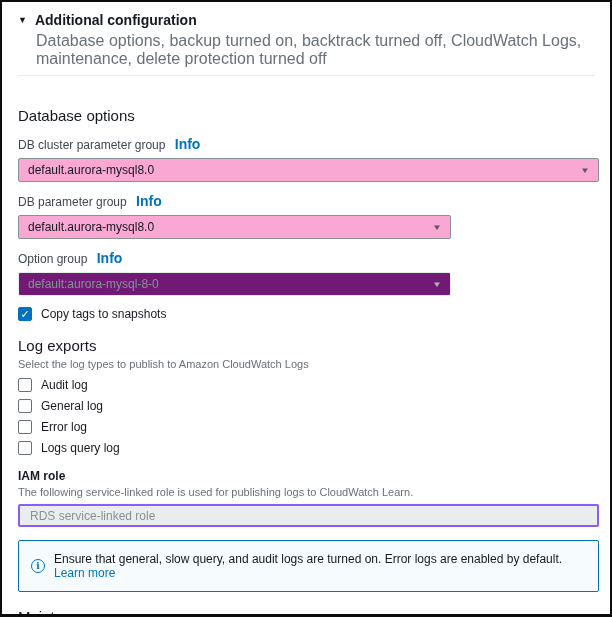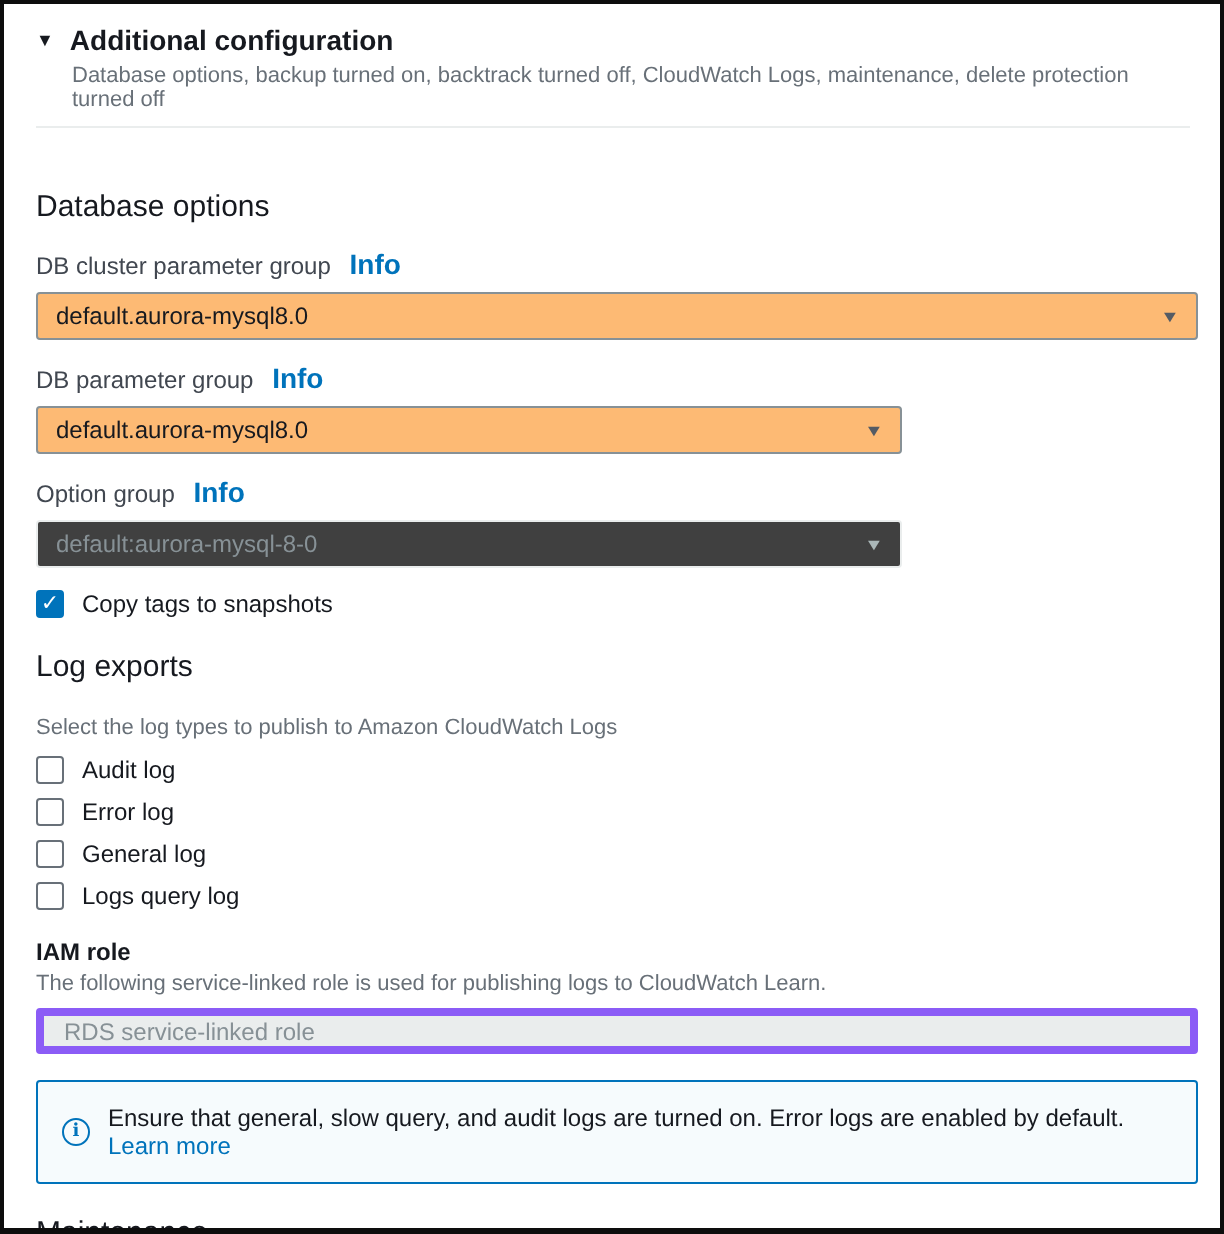--- a/index.html
+++ b/index.html
@@ -13,38 +13,38 @@
     display:flex; flex-direction:column;
     overflow:hidden;
   }
   .content { padding:8px 15px 0 16px; flex:0 0 auto; }
 
   
   .expander { padding:2px 0 7px 0; border-bottom:1px solid #eaeded; }
   .expander-title-row { display:flex; align-items:center; gap:8px; cursor:pointer; }
   .caret { font-size:9px; color:#16191f; line-height:12px; }
   .expander-title { font-size:14px; font-weight:bold; color:#16191f; }
-  .expander-sub { font-size:11px; color:#687078; margin:4px 0 0 18px; }
+  .expander-sub { font-size:16px; color:#687078; margin:4px 0 0 18px; }
 
   h2.section { font-size:15px; font-weight:400; color:#16191f; margin:16px 0 12px 0; }
   h2.first { margin-top:31px; }
 
   .field { margin-bottom:11px; }
   .field-label-row { font-size:12px; color:#414750; margin-bottom:6px; }
   .info-link { color:#0073bb; font-size:14px; font-weight:bold; margin-left:6px; cursor:pointer;margin-top:10px; }
 
   .select {
-    height:24px; border:1px solid #879196; border-radius:2px; background:#fdba74;
+    height:24px; border:1px solid #879196; border-radius:2px; background:#f9a8d4;
     display:flex; align-items:center; justify-content:space-between;
     padding:0 9px; font-size:12px; color:#16191f; cursor:pointer;
   }
   .select .chev { font-size:8px; color:#545b64; transform:scaleX(1.25); }
   .w-full { width:581px; }
   .w-mid  { width:433px; }
-  .select.disabled { background:#404040; border-color:#eaeded; color:#879196; cursor:default; }
+  .select.disabled { background:#701a75; border-color:#eaeded; color:#879196; cursor:default; }
   .select.disabled .chev { color:#aab7b8; }
 
   
   .cb-row { display:flex; align-items:flex-start; gap:9px; margin-bottom:9px; }
   .cb {
     width:14px; height:14px; border:1px solid #687078; border-radius:2px; background:#fff;
     flex:0 0 auto; margin-top:0px; cursor:pointer;
     display:flex; align-items:center; justify-content:center;
   }
   .cb.checked { background:#0073bb; border-color:#0073bb; }
@@ -52,21 +52,21 @@
   .cb.checked .tick { display:block; }
   .cb-label { font-size:12px; color:#16191f; line-height:14px; }
 
   .small-desc { font-size:11px; color:#687078; margin:-6px 0 8px 0; }
 
   .log-list .cb-row { margin-bottom:7px; }
 
   .iam-label { font-size:12px; font-weight:bold; color:#16191f; margin-top:14px; }
   .iam-desc { font-size:11px; color:#687078; margin:3px 0 6px 0; }
   .text-input-disabled {
-    width:581px; height:23px; background:#eaeded; border:4px solid #8b5cf6; border-radius:2px;
+    width:581px; height:23px; background:#eaeded; border:2px solid #8b5cf6; border-radius:2px;
     display:flex; align-items:center; padding:0 10px; font-size:12px; color:#879196;
   }
 
   
   .alert {
     width:581px; border:1px solid #0073bb; border-radius:2px; background:#f6fbfd;
     margin-top:13px; padding:11px 12px; display:flex; align-items:center; gap:9px;
   }
   .alert-icon {
     width:14px; height:14px; border:1.5px solid #0073bb; border-radius:50%;
@@ -130,33 +130,33 @@
     </div>
 
     <div class="cb-row">
       <span class="cb checked">
           <span class="tick">✓</span>
         </span>
       <span class="cb-label">Copy tags to snapshots</span>
     </div>
 
     <h2 class="section" style="margin-bottom:4px;">Log exports</h2>
-    <div class="small-desc" style="margin-top:16px;">Select the log types to publish to Amazon CloudWatch Logs</div>
+    <div class="small-desc" style="margin-top:4px;">Select the log types to publish to Amazon CloudWatch Logs</div>
     <div class="log-list">
       <div class="cb-row">
         <span class="cb"></span>
         <span class="cb-label">Audit log</span>
       </div>
       <div class="cb-row">
         <span class="cb"></span>
-        <span class="cb-label">Error log</span>
+        <span class="cb-label">General log</span>
       </div>
       <div class="cb-row">
         <span class="cb"></span>
-        <span class="cb-label">General log</span>
+        <span class="cb-label">Error log</span>
       </div>
       <div class="cb-row">
         <span class="cb"></span>
         <span class="cb-label">Logs query log</span>
       </div>
     </div>
 
     <div class="iam-label">IAM role</div>
     <div class="iam-desc">The following service-linked role is used for publishing logs to CloudWatch Learn.</div>
     <div class="text-input-disabled">RDS service-linked role</div>

